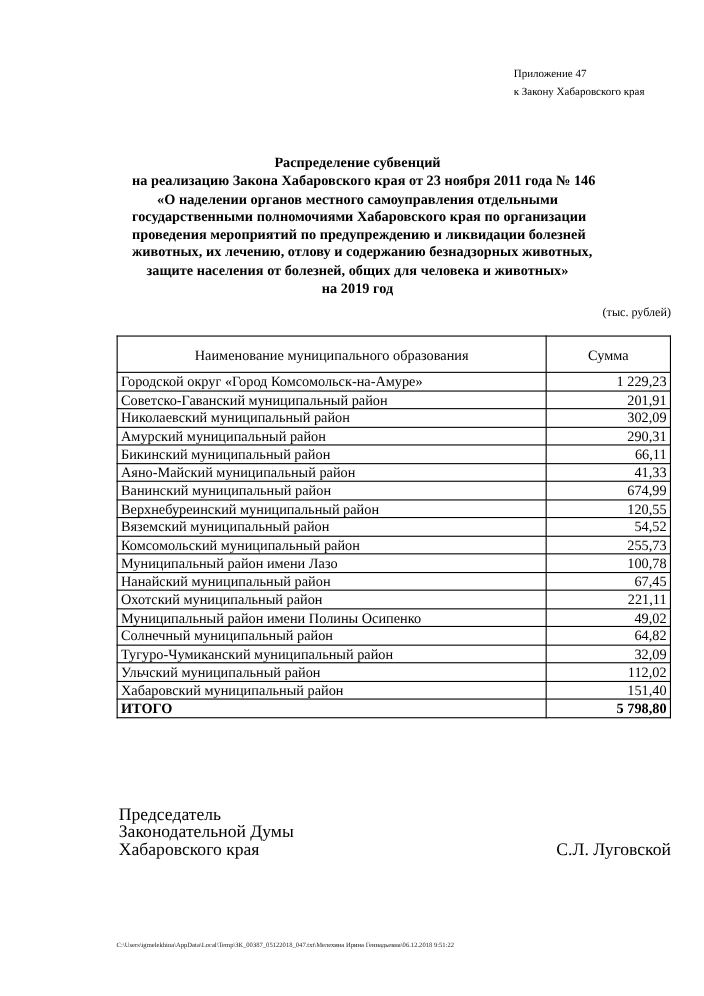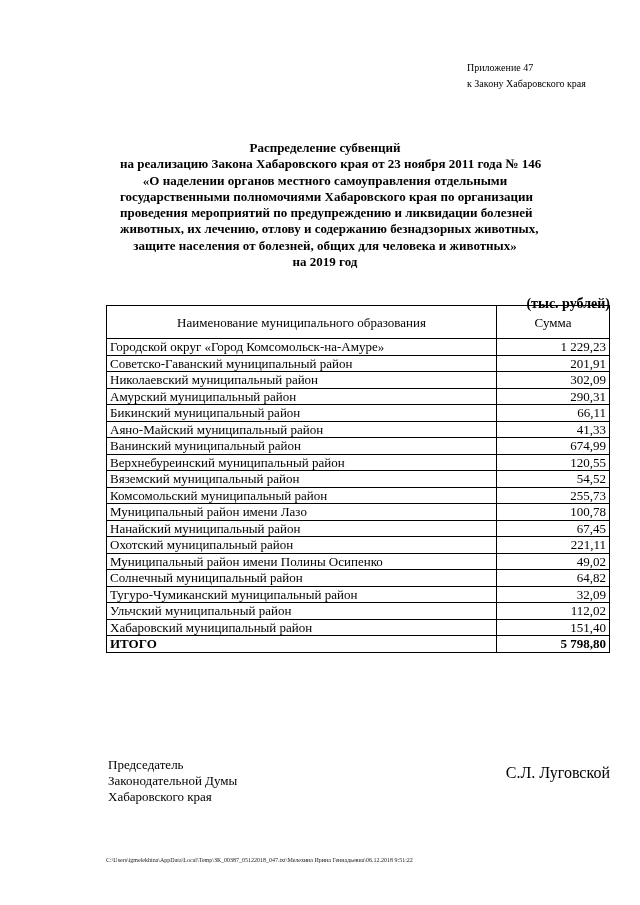--- a/index.html
+++ b/index.html
@@ -31,24 +31,23 @@
       width: 410px;
       text-align: center;
       font-weight: bold;
       font-size: 13px;
       line-height: 16.3px;
     }
     .title div { white-space: nowrap; }
     .units {
       position: absolute;
       right: 30px;
-      top: 296px;
-      font-size: 14px;
-      line-height: 16px;
-      font-weight: bold;
+      top: 276px;
+      font-size: 11px;
+      line-height: 16px;
     }
     table.dist {
       position: absolute;
       left: 106px;
       top: 305px;
       width: 504px;
       border-collapse: collapse;
       font-size: 13px;
     }
     table.dist th, table.dist td {
@@ -63,23 +62,22 @@
       height: 32px;
       text-align: center;
     }
     table.dist td.name { text-align: left; }
     table.dist td.sum { text-align: right; width: 106px; }
     table.dist tr.total td { font-weight: bold; }
     .signature {
       position: absolute;
       left: 108px;
       top: 733px;
-      font-size: 13px;
-      line-height: 16px;
-      margin-top: 24px;
+      font-size: 16px;
+      line-height: 16px;
     }
     .signature div { white-space: nowrap; }
     .signer {
       position: absolute;
       right: 30px;
       top: 765px;
       font-size: 16px;
       line-height: 16px;
     }
     .footer-path {

